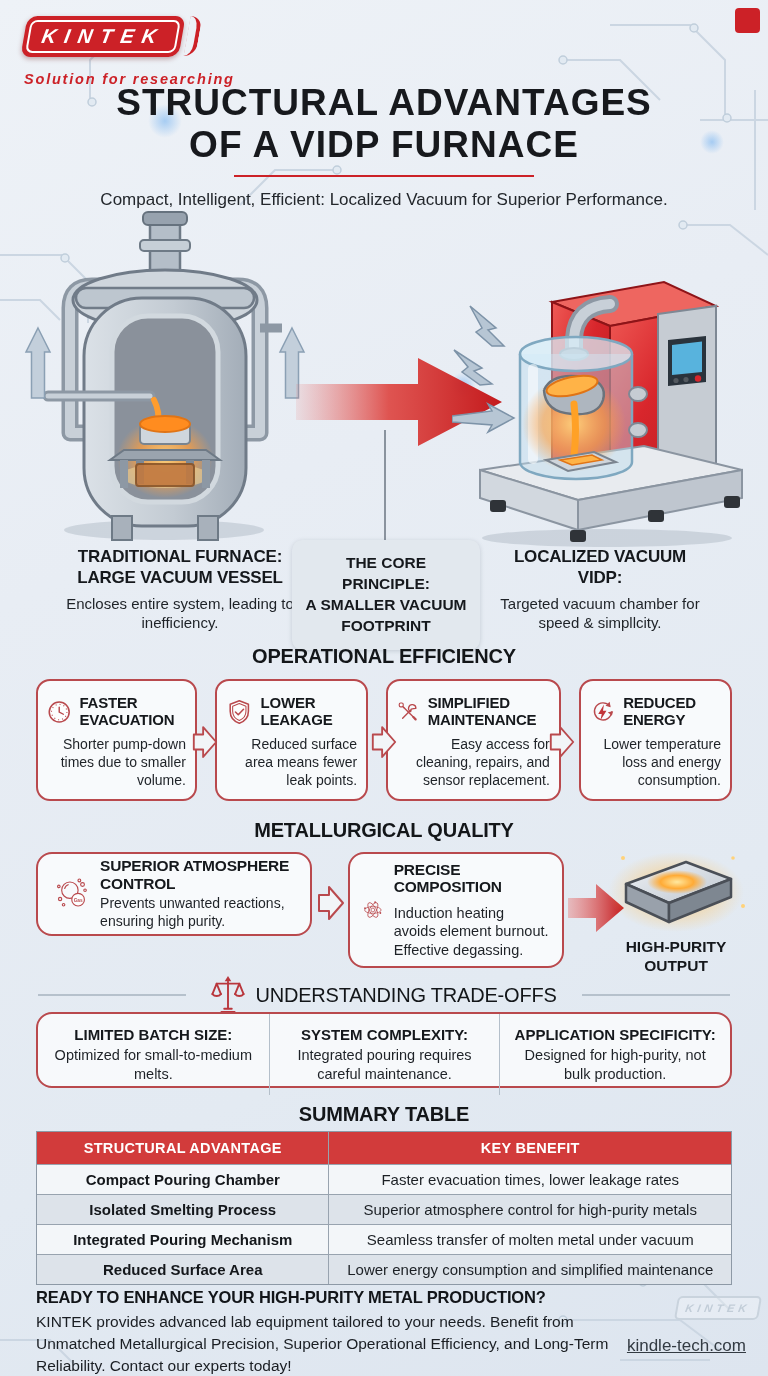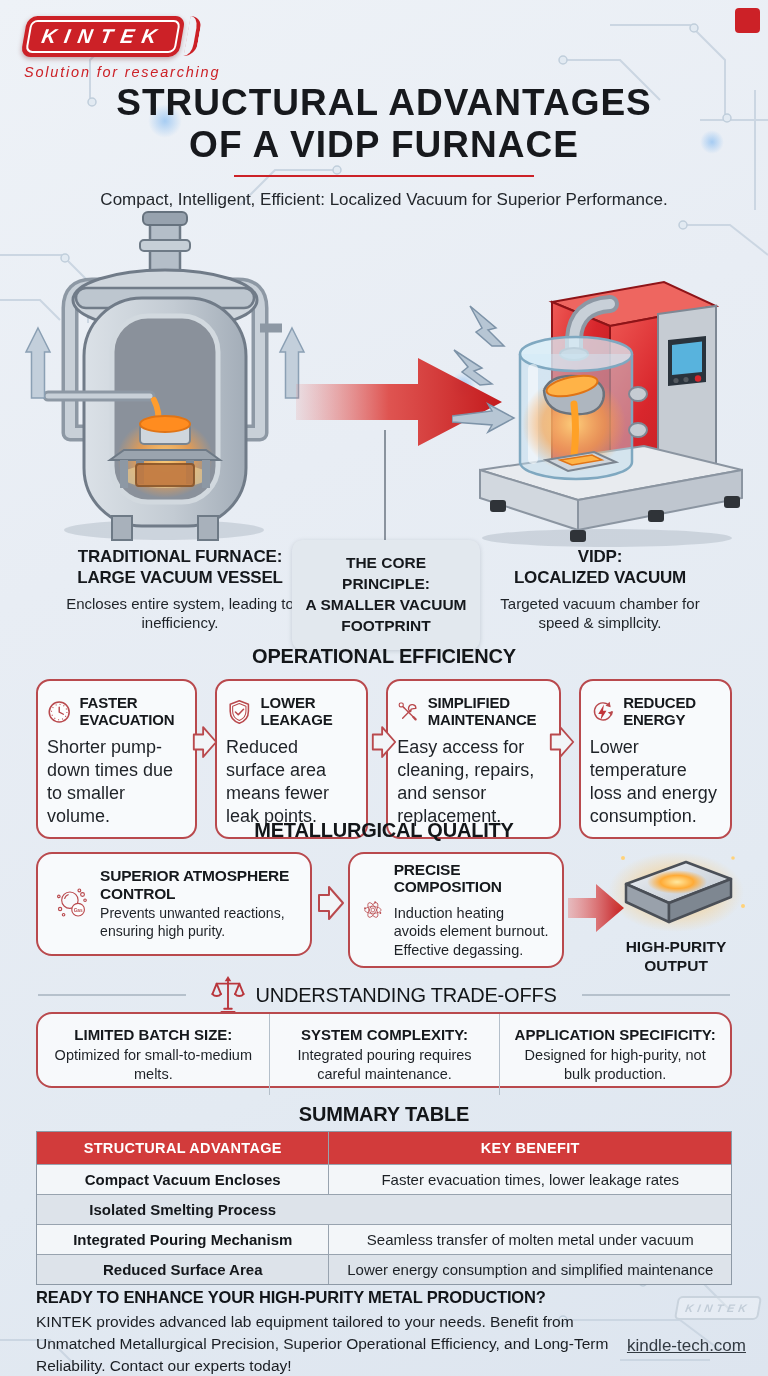--- a/index.html
+++ b/index.html
@@ -15,21 +15,21 @@
 
   
   .logo-block { position:absolute; left:24px; top:16px; }
   .logo-row { display:flex; align-items:stretch; }
   .logo-badge { background:#cc2127; border-radius:10px; transform:skewX(-10deg);
                 padding:4px; box-shadow:0 2px 5px rgba(110,20,20,.35); }
   .logo-badge-inner { border:2px solid #ffffff; border-radius:7px; padding:3px 12px; }
   .logo-text { color:#fff; font-weight:700; font-style:italic; font-size:20px; letter-spacing:8px; }
   .logo-swoosh { width:12px; height:40px; border-right:4px solid #cc2127;
                  border-radius:0 14px 14px 0; transform:skewX(-10deg); margin-left:5px; }
-  .tagline { margin-top:7px; color:#cc2127; font-weight:400; font-style:italic;
+  .tagline { margin-top:14px; color:#cc2127; font-weight:700; font-style:italic;
              font-size:14.5px; letter-spacing:1.8px; }
   .corner-accent { position:absolute; right:8px; top:8px; width:25px; height:25px;
                    background:#cc2127; border-radius:4px; }
 
   
   .title-block { position:absolute; top:82px; left:0; width:768px; text-align:center; }
   .title-line { display:block; font-size:37px; font-weight:700; letter-spacing:1px;
                 line-height:1.14; color:#17191d; }
   .title-underline { width:300px; height:2px; background:#cc2127; margin:9px auto 0; }
   .subtitle { margin-top:13px; font-size:17px; color:#23272c; }
@@ -55,27 +55,27 @@
   .section-heading { position:absolute; left:0; width:768px; text-align:center;
                      font-size:20px; font-weight:700; letter-spacing:-.2px; color:#131619; }
   .h-op { top:645px; } .h-met { top:819px; } .h-sum { top:1103px; }
 
   
   .op-cards { position:absolute; top:679px; left:36px; width:696px; display:flex; gap:18px; }
   .op-card { flex:1; border:2px solid #b9494d; border-radius:14px;
              background:rgba(250,252,253,.88); padding:13px 9px 10px; min-height:118px; }
   .card-head { display:flex; align-items:center; gap:8px; margin-bottom:6px; }
   .card-title { font-size:15px; font-weight:700; line-height:1.12; letter-spacing:-.2px; color:#15181c; }
-  .card-desc { font-size:18px; line-height:1.27; text-align:left; color:#1e2227; }
+  .card-desc { font-size:14px; line-height:1.27; text-align:right; color:#1e2227; }
   .flow-chevron { position:absolute; top:44px; }
 
   
   .met-card { position:absolute; border:2px solid #b9494d; border-radius:16px;
               background:rgba(250,252,253,.88); display:flex; align-items:center; gap:10px; padding:10px 12px; }
-  .met-card1 { left:36px; top:852px; width:276px; height:104px;padding-left:18px; }
+  .met-card1 { left:36px; top:852px; width:276px; height:84px;padding-left:18px; }
   .met-card2 { left:348px; top:852px; width:216px; height:116px; }
   .met-chevron { position:absolute; left:316px; top:882px; }
   .met-arrow { position:absolute; left:568px; top:876px; }
   .met-text .card-desc { text-align:left; }
   .ingot-block { position:absolute; left:600px; top:844px; width:152px; text-align:center; }
   .ingot-caption { margin-top:2px; font-size:15.5px; font-weight:700; line-height:1.2; color:#15181c; }
 
   
   .to-heading { position:absolute; top:974px; left:0; width:768px; display:flex;
                 align-items:center; justify-content:center; gap:10px; }
@@ -305,22 +305,22 @@
 
   <div class="principle-box">
     <div class="principle-lines">
       <span>THE CORE PRINCIPLE:</span>
       <span>A SMALLER VACUUM</span>
       <span>FOOTPRINT</span>
     </div>
   </div>
 
   <div class="cmp-label label-right">
+    <span class="cmp-title">LOCALIZED VACUUM</span>
     <span class="cmp-title">VIDP:</span>
-    <span class="cmp-title">LOCALIZED VACUUM</span>
     <div class="cmp-desc">Targeted vacuum chamber for speed &amp; simpllcity.</div>
   </div>
 
   <div class="section-heading h-op">OPERATIONAL EFFICIENCY</div>
 
   <div class="op-cards" style="position:absolute;">
     <div class="op-card">
       <div class="card-head">
         <svg width="36" height="36" viewBox="0 0 38 38">
           <circle cx="19" cy="19" r="15.5" stroke="#b9494d" stroke-width="2.4" fill="#fdfefe"></circle>
@@ -504,25 +504,26 @@
   </div>
 
   <div class="section-heading h-sum">SUMMARY TABLE</div>
 
   <div class="sum-table">
     <div class="sum-row sum-head">
       <div class="cell">STRUCTURAL ADVANTAGE</div>
       <div class="cell">KEY BENEFIT</div>
     </div>
     <div class="sum-row row-a">
-      <div class="cell cell-adv">Compact Vacuum Encloses</div>
+      <div class="cell cell-adv">Compact Pouring Chamber</div>
       <div class="cell cell-ben">Faster evacuation times, lower leakage rates</div>
     </div>
     <div class="sum-row row-b">
       <div class="cell cell-adv">Isolated Smelting Process</div>
+      <div class="cell cell-ben">Superior atmosphere control for high-purity metals</div>
     </div>
     <div class="sum-row row-a">
       <div class="cell cell-adv">Integrated Pouring Mechanism</div>
       <div class="cell cell-ben">Seamless transfer of molten metal under vacuum</div>
     </div>
     <div class="sum-row row-b">
       <div class="cell cell-adv">Reduced Surface Area</div>
       <div class="cell cell-ben">Lower energy consumption and simplified maintenance</div>
     </div>
   </div>

